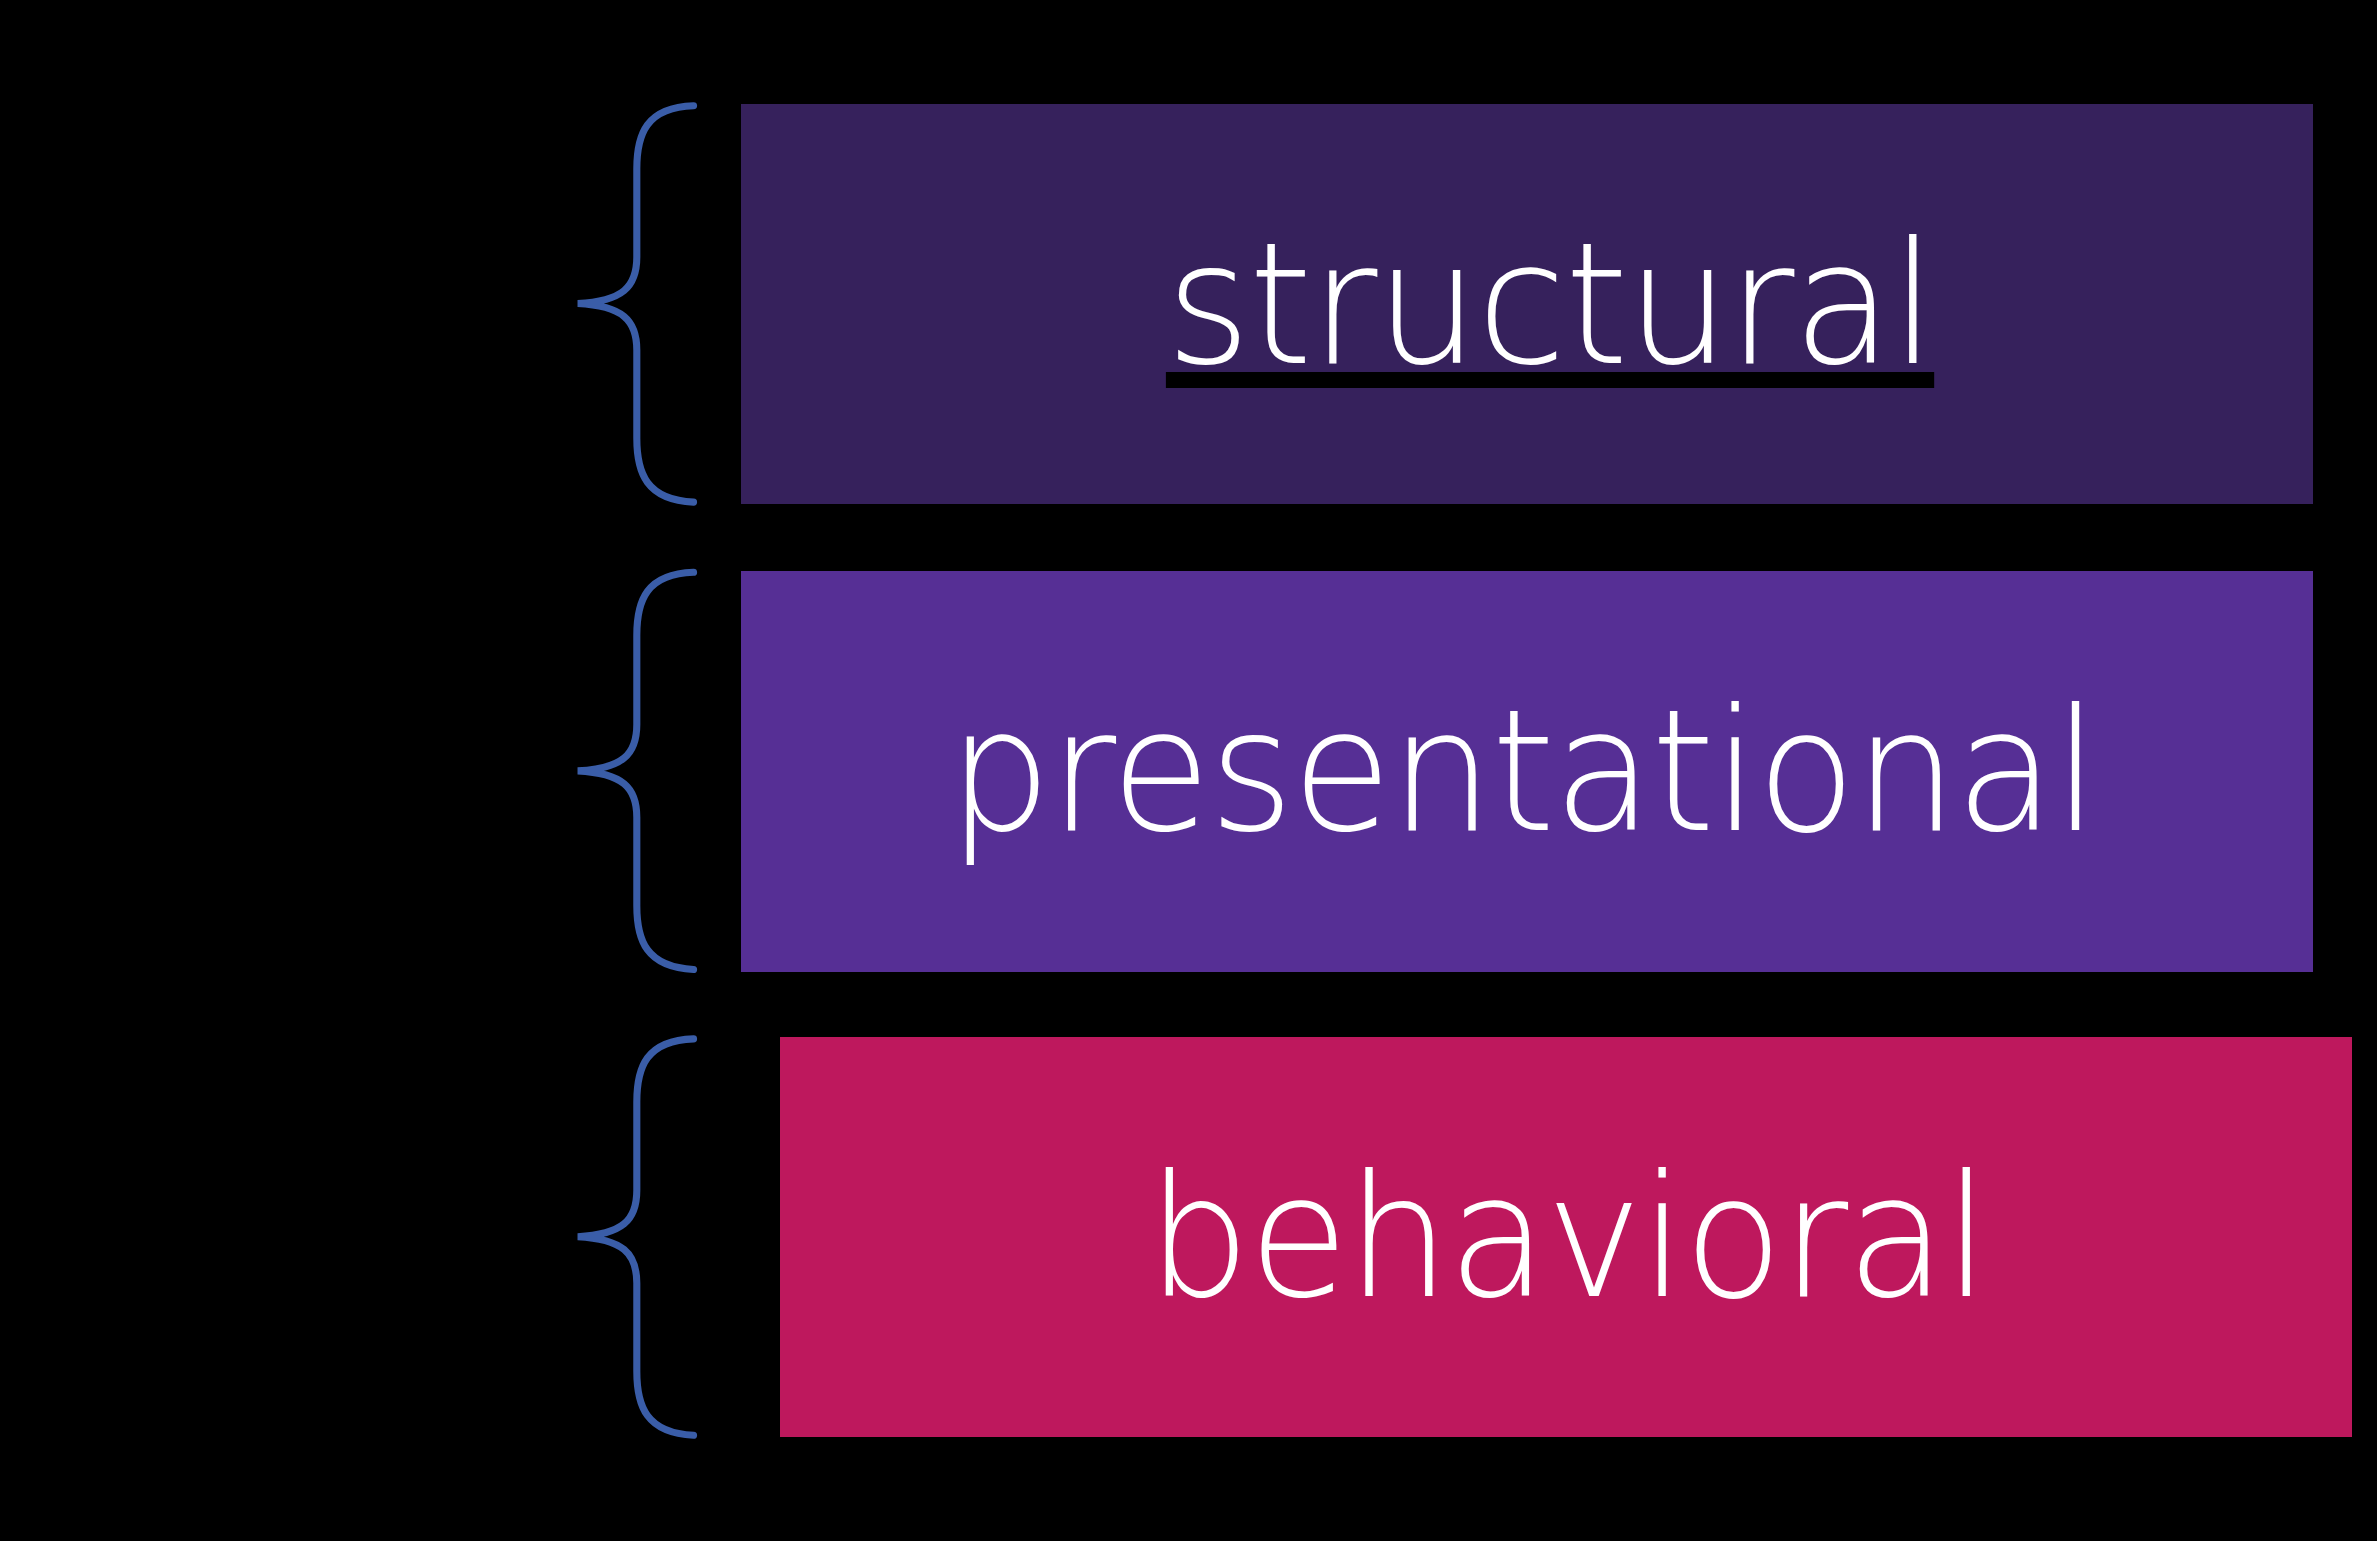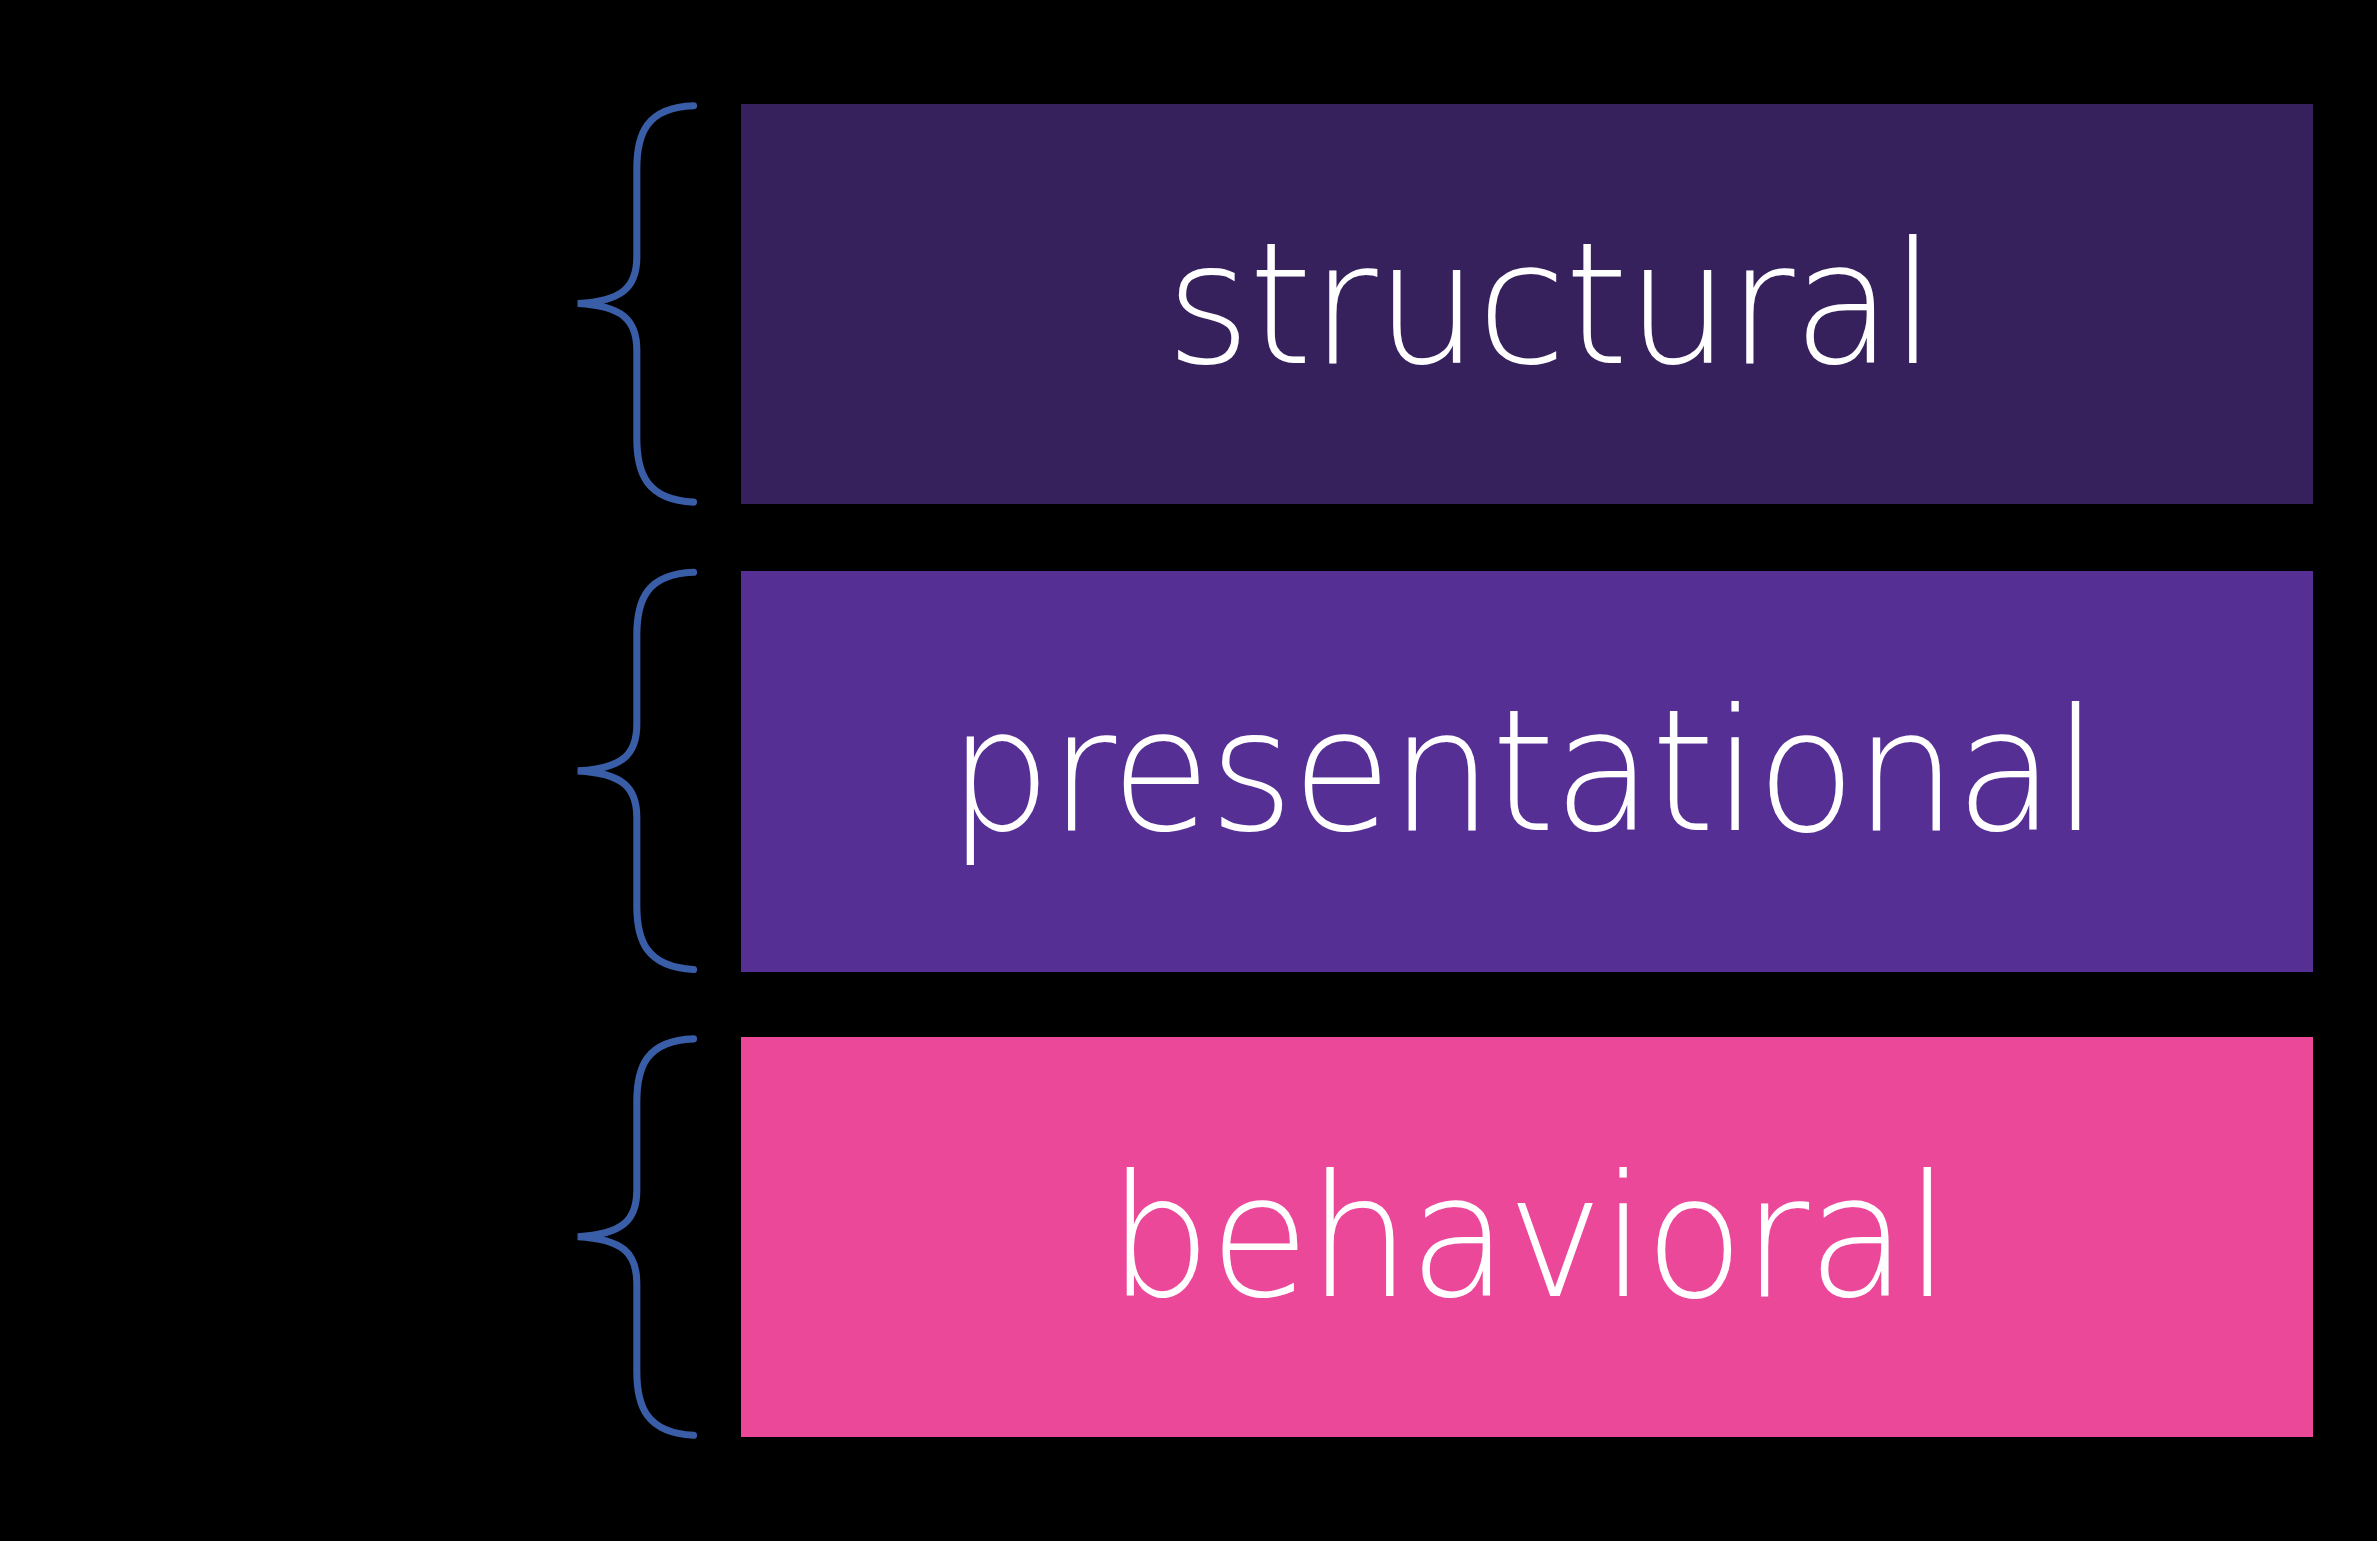--- a/index.html
+++ b/index.html
@@ -32,21 +32,21 @@
 
   
   .row {
     position: absolute;
     left: 741px;
     width: 1572px;
     display: flex;
     align-items: center;
     box-sizing: border-box;
   }
-  .row-1 { top: 104px;  height: 400px; background: #36215C; }
+  .row-1 { top: 104px;  height: 400px; background: #36215C; text-decoration: underline; }
   .row-2 { top: 571px;  height: 401px; background: #562F95; justify-content: flex-end; }
   .row-3 { top: 1037px; height: 400px; background: #A484D9; }
 
   .row-label {
     color: #FFFFFF;
     font-family: "DejaVu Sans", sans-serif;
     font-weight: 300;
     white-space: nowrap;
     line-height: 1;
     display: block;
@@ -103,18 +103,18 @@
   </svg>
 
   <div class="row row-1" style="background: rgb(54, 33, 92);">
     <span class="row-label" style="color: rgb(255, 255, 255);">structural</span>
   </div>
 
   <div class="row row-2" style="background: rgb(86, 47, 149);">
     <span class="row-label" style="color: rgb(255, 255, 255);">presentational</span>
   </div>
 
-  <div class="row row-3" style="background: #ec4899;">
+  <div class="row row-3" style="background: #be185d; margin-left: 39px;">
     <span class="row-label" style="color: rgb(255, 255, 255);">behavioral</span>
   </div>
 
 </div>
 
 
 </body></html>

